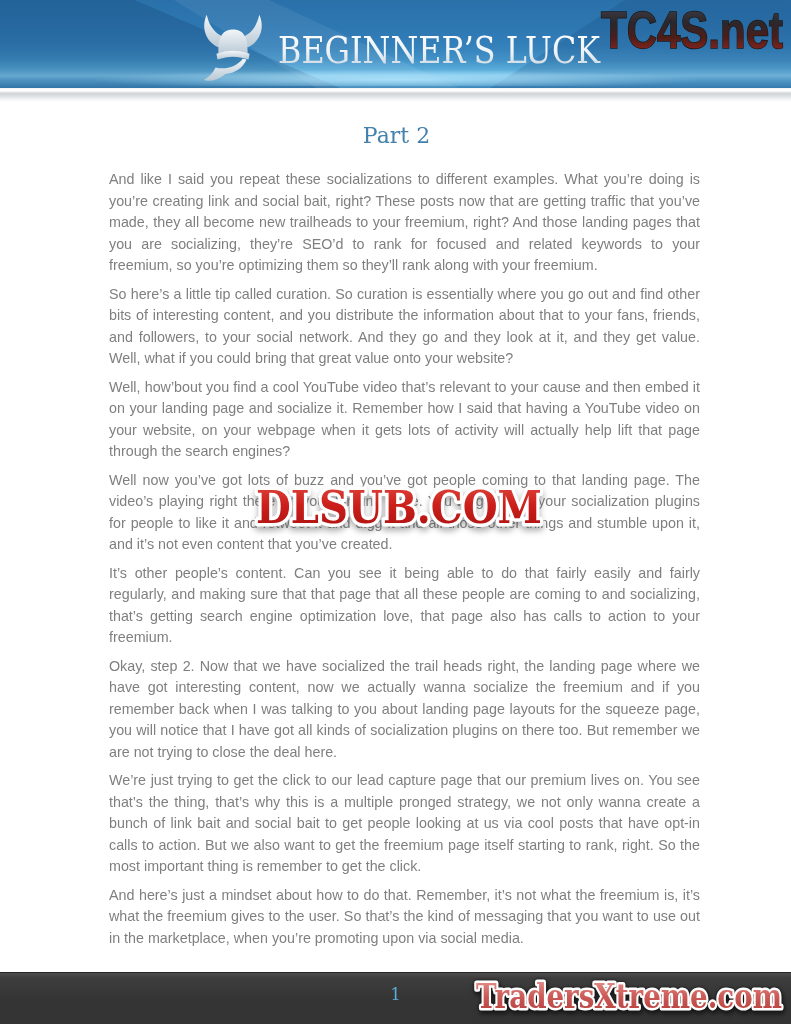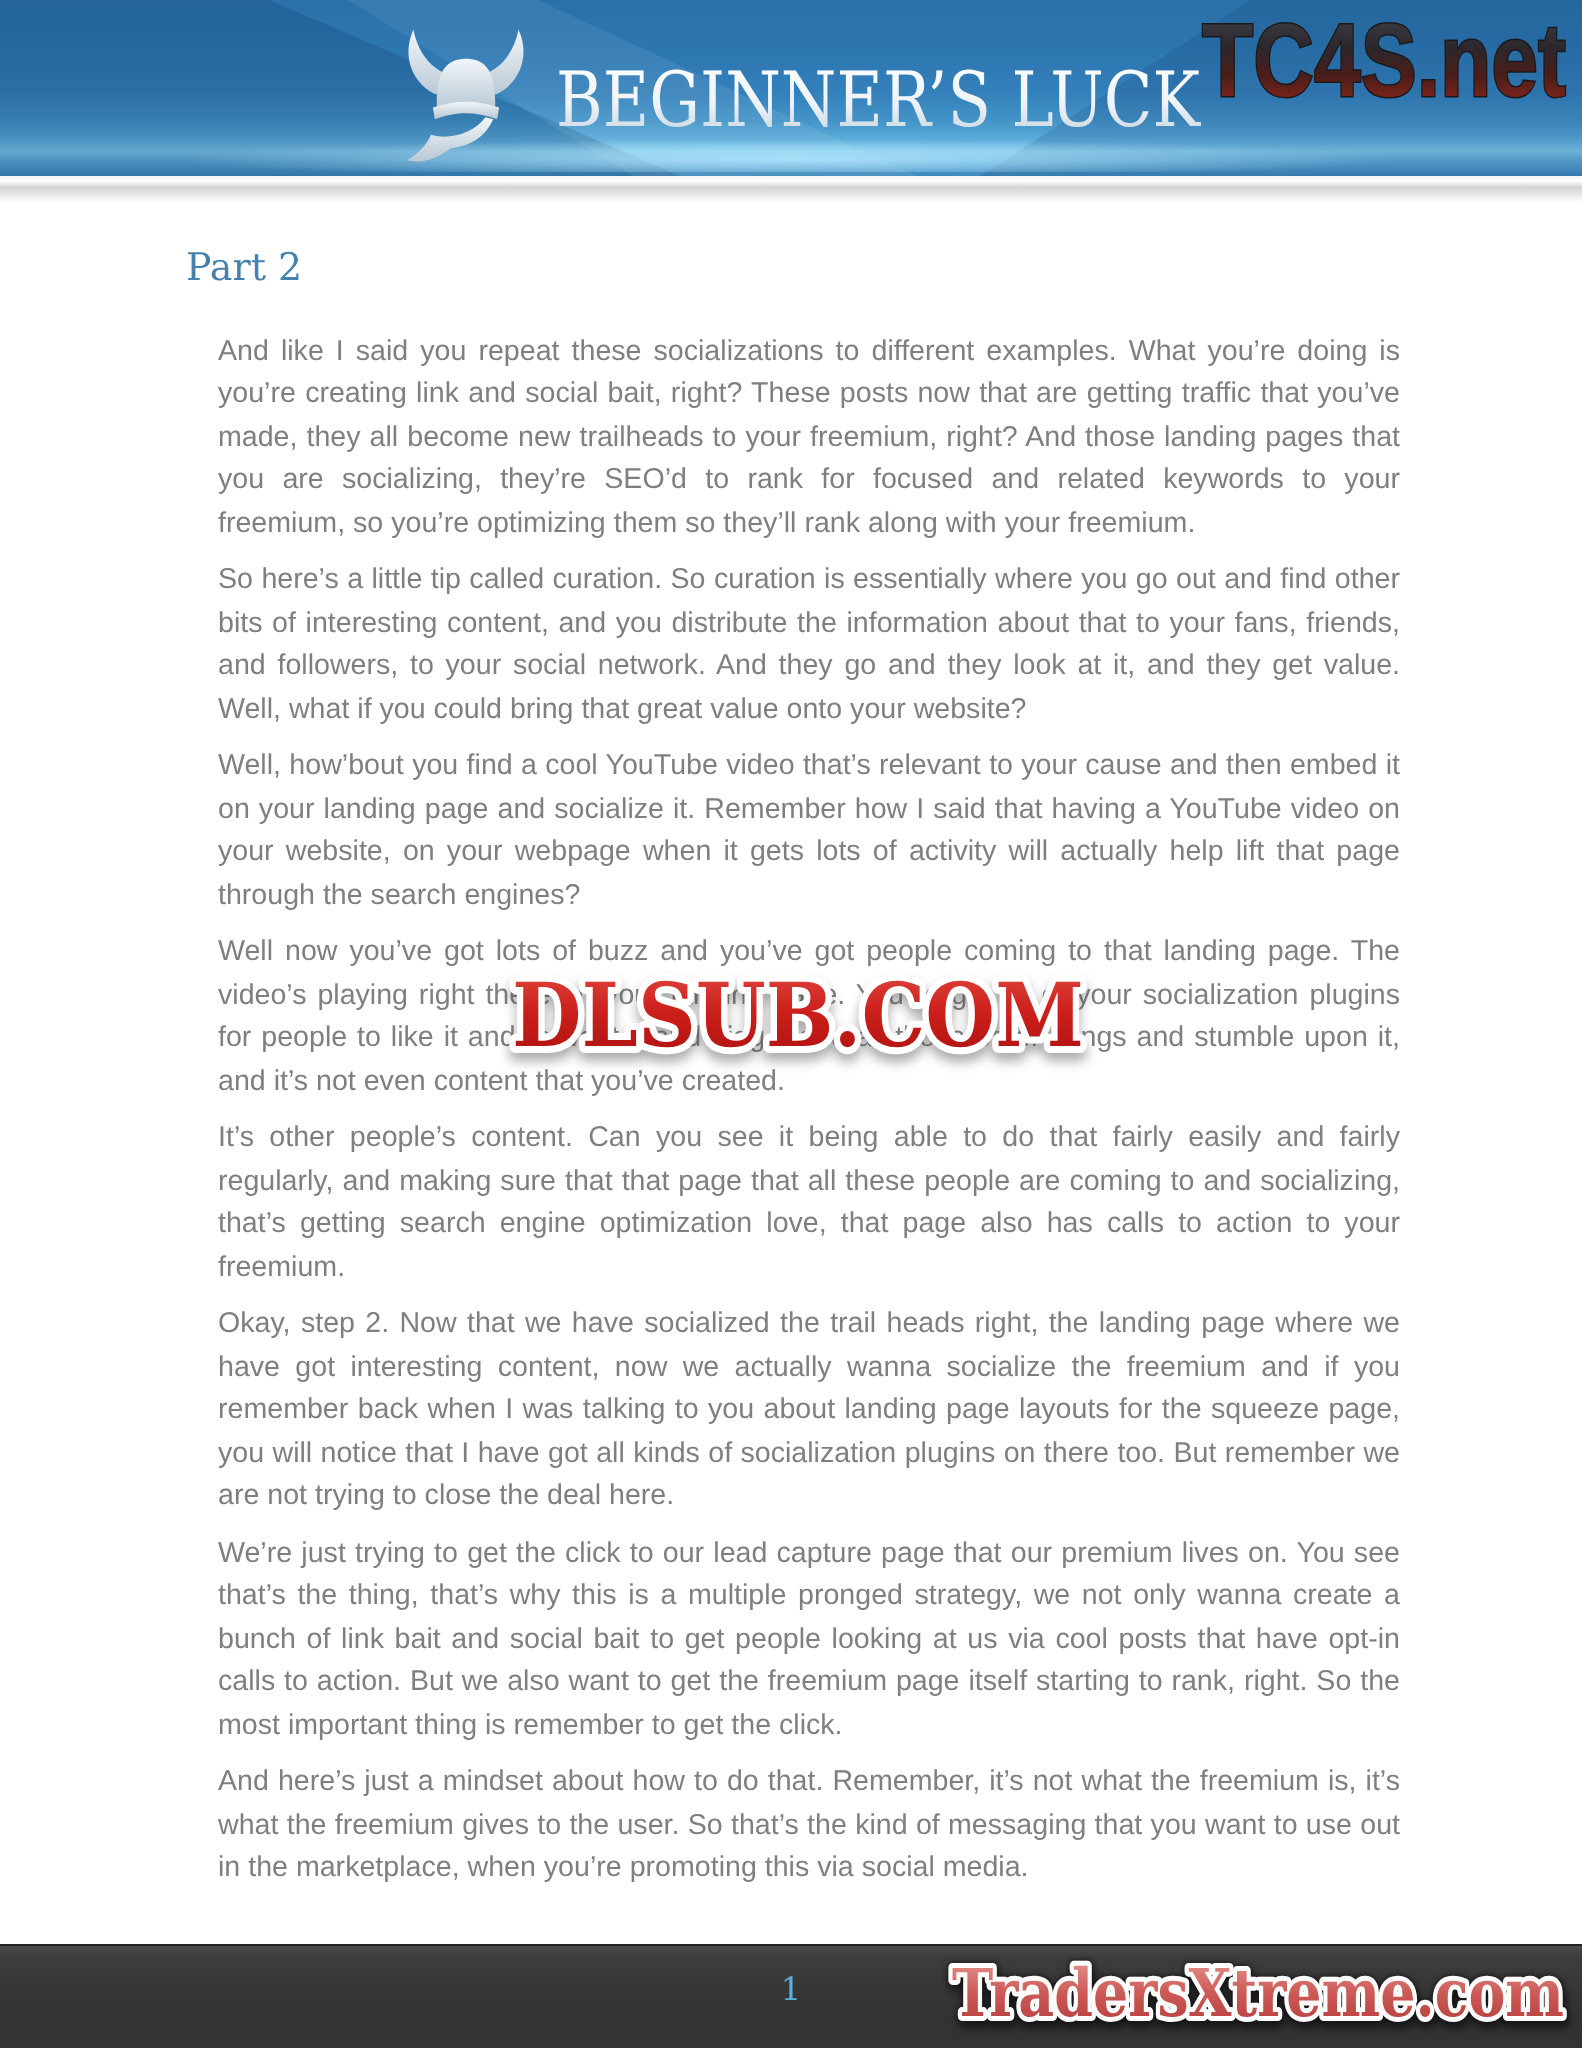--- a/index.html
+++ b/index.html
@@ -32,21 +32,21 @@
   }
   
   .content{position:absolute;top:123px;left:93px;width:607px;}
   .content h1{
     margin:0;font-family:"DejaVu Serif","Liberation Serif",serif;
     font-weight:normal;font-size:26.5px;line-height:1.15;color:#2571a9;
     letter-spacing:-0.3px;
   }
   .content h2{
     margin:0;font-family:"DejaVu Serif","Liberation Serif",serif;
-    font-weight:normal;font-size:19px;line-height:1.2;color:#4482ad;
+    font-weight:normal;font-size:22px;line-height:1.2;color:#4482ad;text-align:center;
   }
   .content p{
     margin:0 0 7px 16px;text-align:justify;
     font-size:14.3px;line-height:21.5px;color:#7f7f7f;
   }
   .content p:first-of-type{margin-top:20px;}
   
   .dlsub{position:absolute;left:244px;top:476px;
     filter:drop-shadow(0 4px 3px rgba(70,70,70,0.45));}
   
@@ -117,21 +117,21 @@
 
 <div class="content">
   <h2>Part 2</h2>
   <p>And like I said you repeat these socializations to different examples. What you’re doing is you’re creating link and social bait, right? These posts now that are getting traffic that you’ve made, they all become new trailheads to your freemium, right? And those landing pages that you are socializing, they’re SEO’d to rank for focused and related keywords to your freemium, so you’re optimizing them so they’ll rank along with your freemium.</p>
   <p>So here’s a little tip called curation. So curation is essentially where you go out and find other bits of interesting content, and you distribute the information about that to your fans, friends, and followers, to your social network. And they go and they look at it, and they get value. Well, what if you could bring that great value onto your website?</p>
   <p>Well, how’bout you find a cool YouTube video that’s relevant to your cause and then embed it on your landing page and socialize it. Remember how I said that having a YouTube video on your website, on your webpage when it gets lots of activity will actually help lift that page through the search engines?</p>
   <p>Well now you’ve got lots of buzz and you’ve got people coming to that landing page. The video’s playing right there on your landing page. You’ve got all of your socialization plugins for people to like it and retweet it and digg it and all those other things and stumble upon it, and it’s not even content that you’ve created.</p>
   <p>It’s other people’s content. Can you see it being able to do that fairly easily and fairly regularly, and making sure that that page that all these people are coming to and socializing, that’s getting search engine optimization love, that page also has calls to action to your freemium.</p>
   <p>Okay, step 2. Now that we have socialized the trail heads right, the landing page where we have got interesting content, now we actually wanna socialize the freemium and if you remember back when I was talking to you about landing page layouts for the squeeze page, you will notice that I have got all kinds of socialization plugins on there too. But remember we are not trying to close the deal here.</p>
   <p>We’re just trying to get the click to our lead capture page that our premium lives on. You see that’s the thing, that’s why this is a multiple pronged strategy, we not only wanna create a bunch of link bait and social bait to get people looking at us via cool posts that have opt-in calls to action. But we also want to get the freemium page itself starting to rank, right. So the most important thing is remember to get the click.</p>
-  <p>And here’s just a mindset about how to do that. Remember, it’s not what the freemium is, it’s what the freemium gives to the user. So that’s the kind of messaging that you want to use out in the marketplace, when you’re promoting this via social media.</p>
+  <p>And here’s just a mindset about how to do that. Remember, it’s not what the freemium is, it’s what the freemium gives to the user. So that’s the kind of messaging that you want to use out in the marketplace, when you’re promoting upon via social media.</p>
 </div>
 
 <svg class="dlsub" width="310" height="66" viewBox="0 0 310 66">
   <defs>
     <linearGradient id="dlg" x1="0" y1="0" x2="0" y2="1">
       <stop offset="0" stop-color="#e04840"></stop>
       <stop offset="0.45" stop-color="#cc1f1b"></stop>
       <stop offset="1" stop-color="#a81010"></stop>
     </linearGradient>
   </defs>

